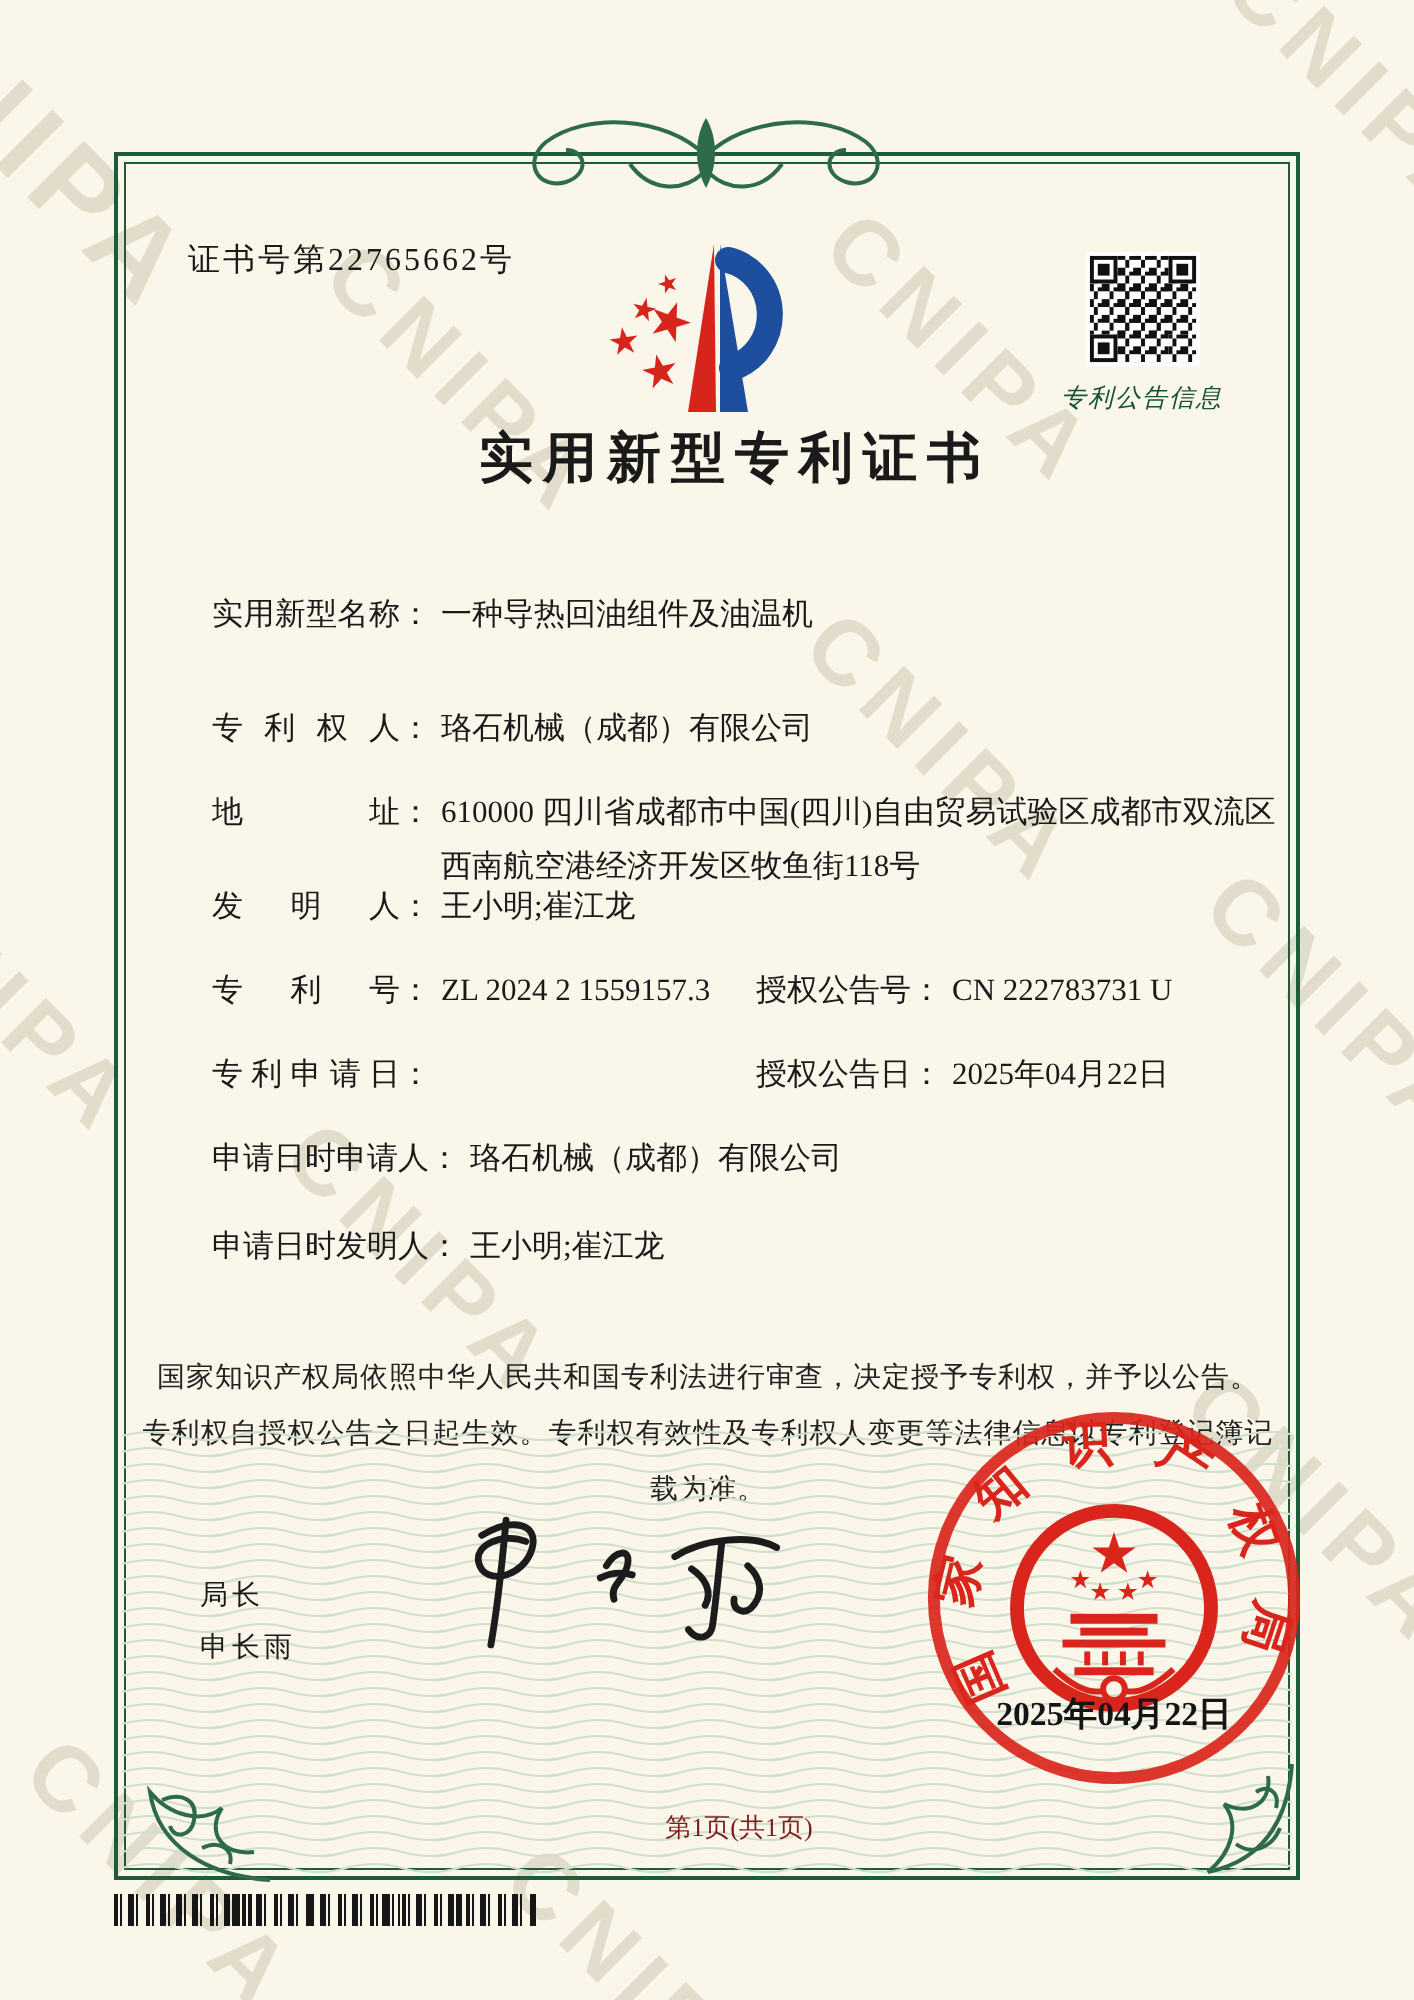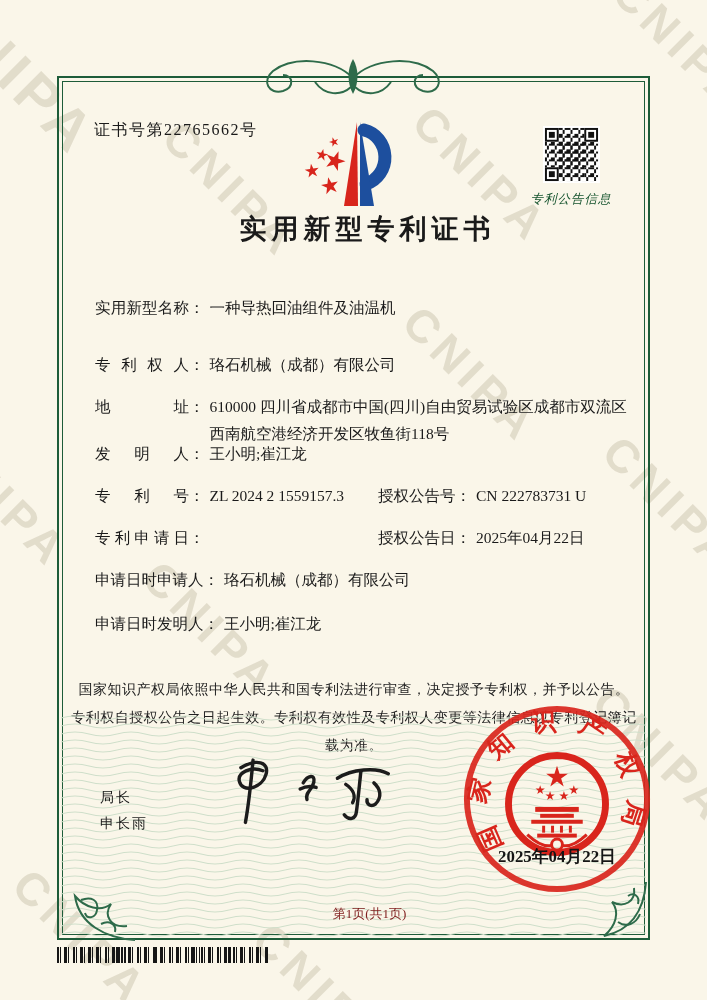--- a/index.html
+++ b/index.html
@@ -12,21 +12,21 @@
   .frame{position:absolute;left:57px;top:76px;width:593px;height:864px;
         border:2.5px solid #1d5c39;pointer-events:none}
   .frame::after{content:"";position:absolute;inset:3px;border:1px solid #1d5c39}
   .cert-no{position:absolute;left:94px;top:120px;font-size:16px;letter-spacing:1.5px}
   .logo{position:absolute;left:300px;top:116px}
   .qr-block{position:absolute;left:525px;top:126px;width:92px;text-align:center}
   .qr-code{display:block;margin:0 auto;background:#fff}
   .qr-caption{margin-top:8px;font-size:12.5px;font-style:italic;color:#14532d;letter-spacing:1px}
   .title{position:absolute;left:14px;top:211px;width:100%;text-align:center;
         font-size:27px;font-weight:700;letter-spacing:5px}
-  .field-row{position:absolute;left:95px;display:flex;font-size:15.5px;line-height:27px;white-space:nowrap}
+  .field-row{position:absolute;left:106px;display:flex;font-size:15.5px;line-height:27px;white-space:nowrap}
   .flabel{display:inline-block;width:94px;text-align:justify;text-align-last:justify}
   .flabel.nat{width:auto;text-align:left;text-align-last:auto}
   .fcolon{margin-right:5px}
   .row-address{white-space:normal;width:545px}
   .row-address .fvalue{flex:1}
   .right-col{left:378px}
   .paragraph{position:absolute;left:68px;top:676px;width:572px;text-align:center;
         font-size:14px;line-height:28px;color:#222;letter-spacing:.5px}
   .guilloche{position:absolute;left:61px;top:714px;z-index:1}
   .director{position:absolute;left:100px;z-index:3;font-family:"Liberation Sans","DejaVu Sans",sans-serif;

